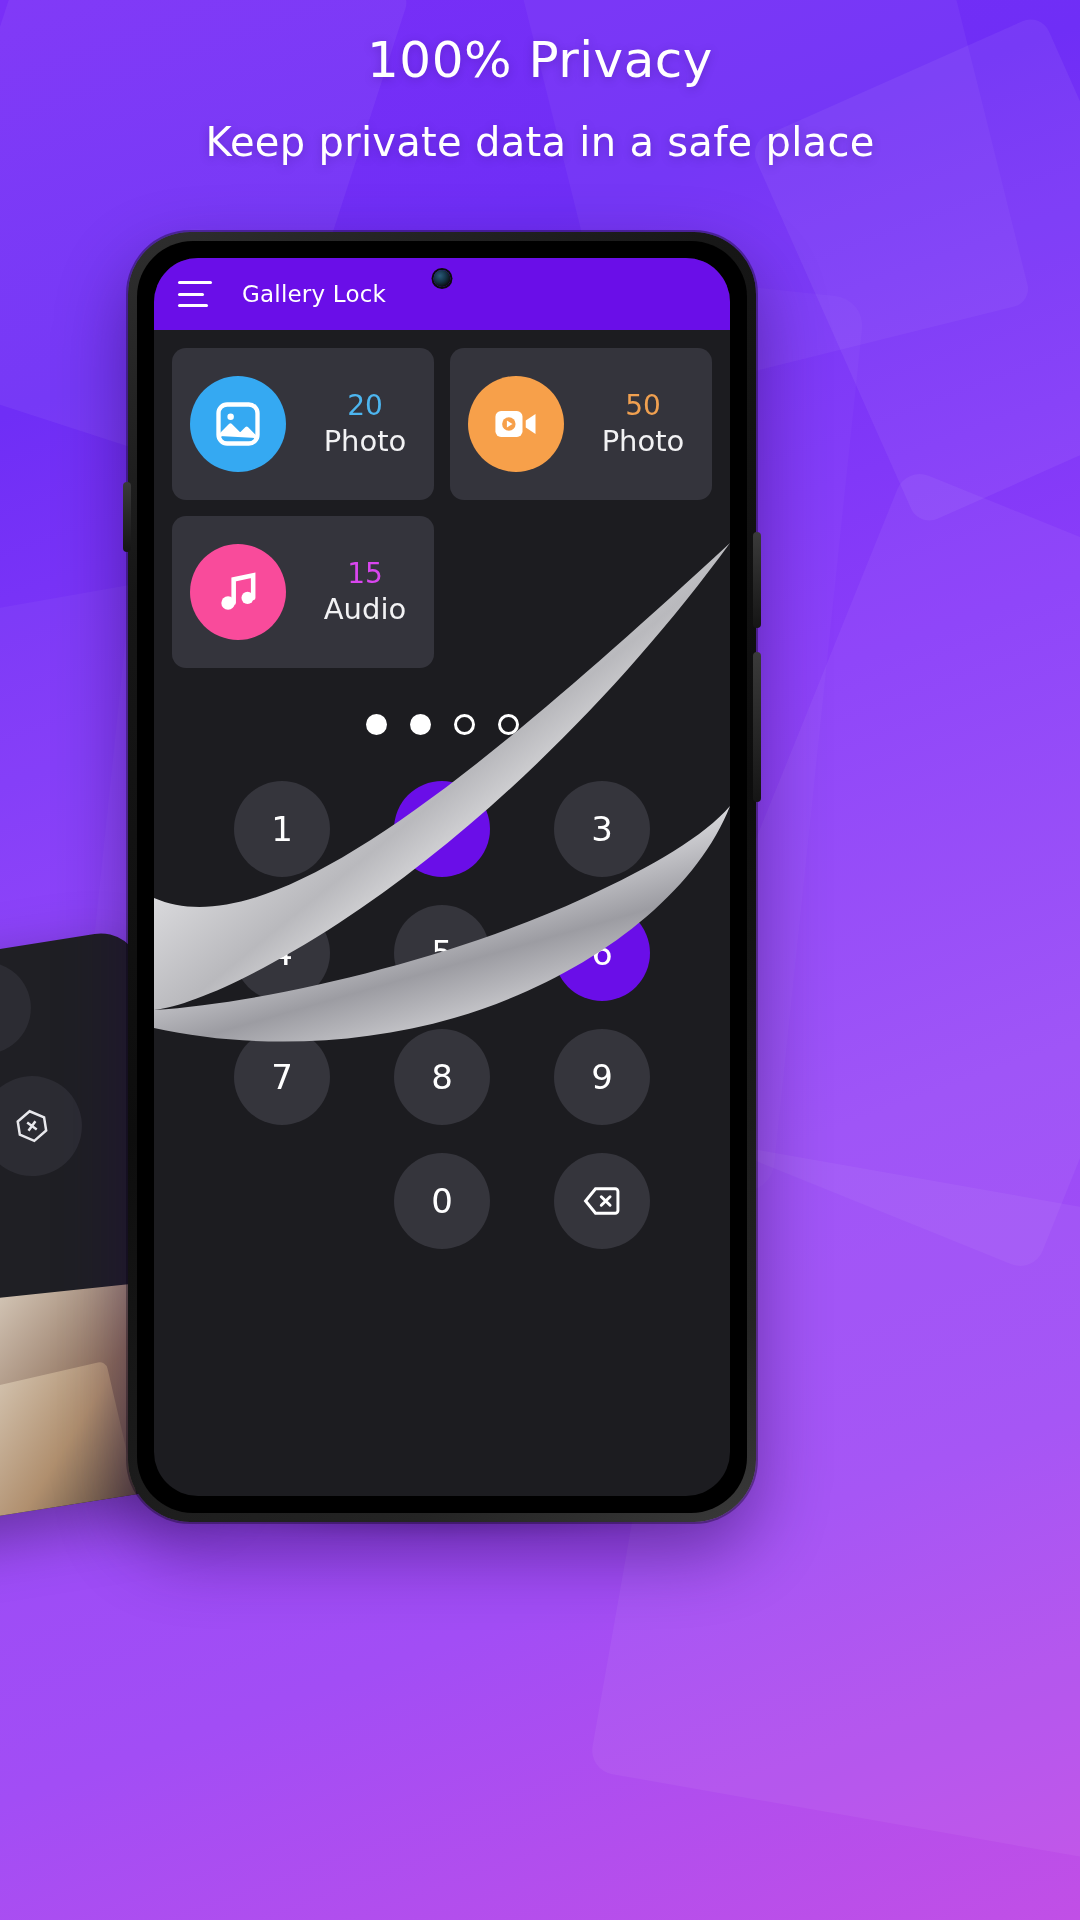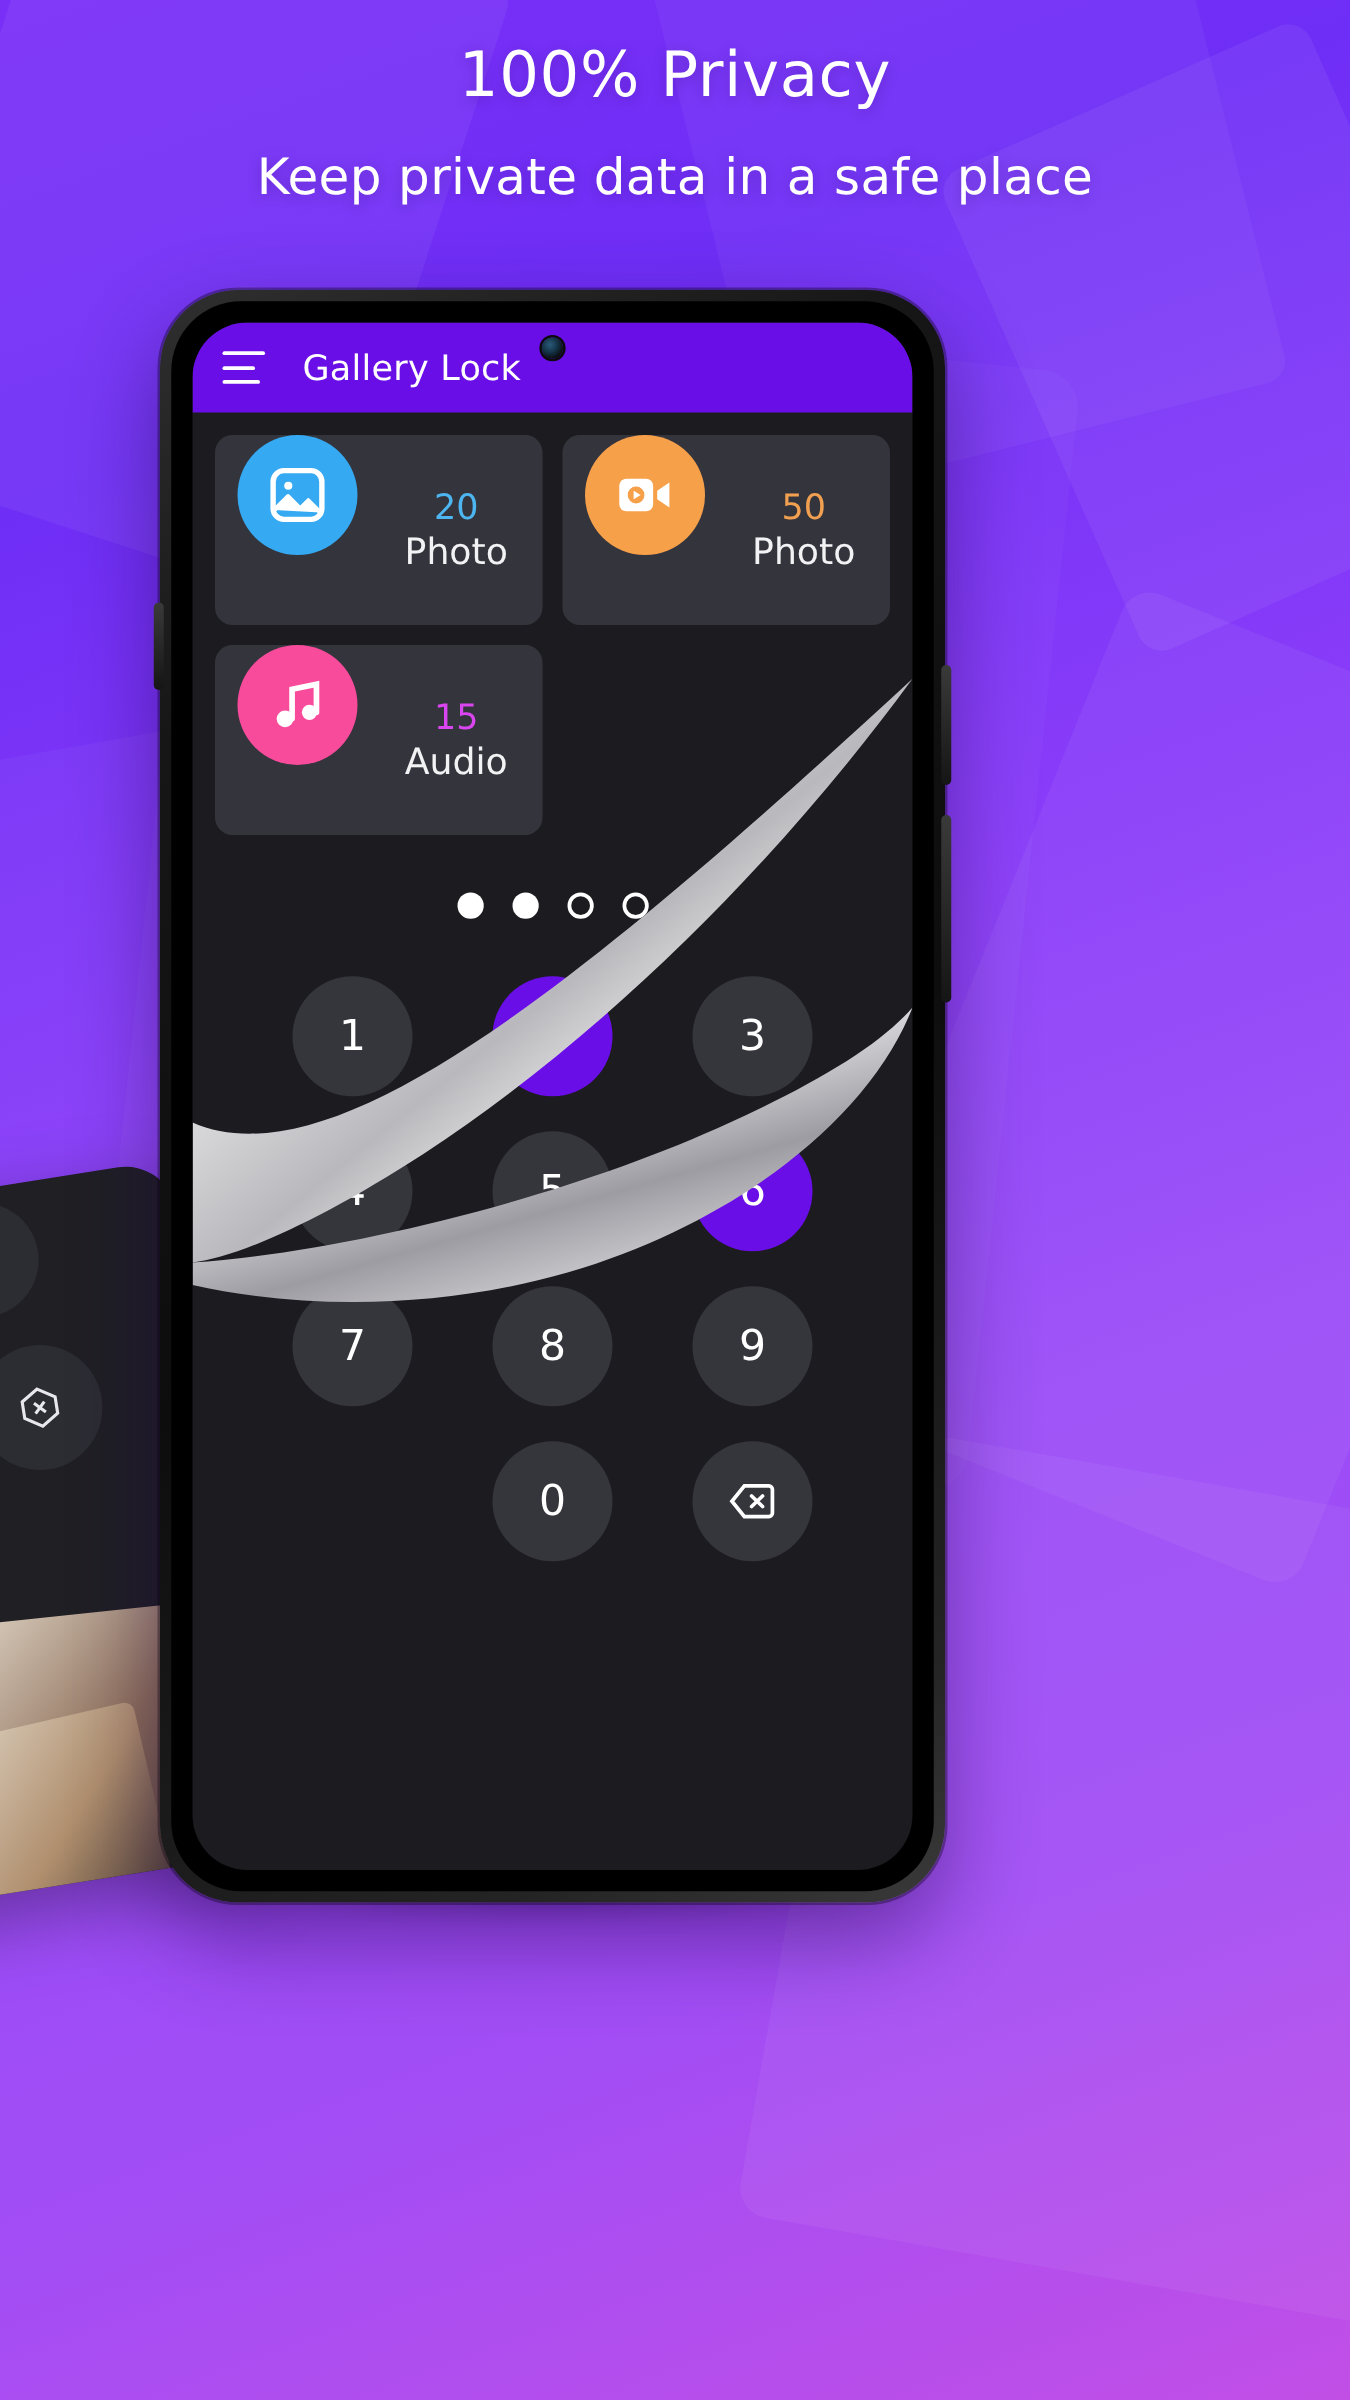--- a/index.html
+++ b/index.html
@@ -115,34 +115,34 @@
     display:flex; align-items:center;
     padding:0 0 0 24px;
     position:relative;
   }
   #hamburger { width:34px; height:26px; display:flex; flex-direction:column; justify-content:space-between; cursor:pointer;}
   #hamburger i { display:block; height:3px; background:#fff; border-radius:2px; }
   #hamburger i:nth-child(1){ width:34px; }
   #hamburger i:nth-child(2){ width:26px; }
   #hamburger i:nth-child(3){ width:30px; }
   #app-title {
-    margin-left:30px; color:#fff; font-size:28px; font-weight:400; letter-spacing:0.2px;
+    margin-left:30px; color:#fff; font-size:23px; font-weight:400; letter-spacing:0.2px;
   }
 
   
   #cat-grid {
     padding:18px 18px 0 18px;
     display:grid; grid-template-columns:1fr 1fr;
     gap:16px;
   }
   .card {
     background:#34343c;
     border-radius:14px;
     height:152px;
-    display:flex; gap:10px;
+    display:flex; align-items:center; gap:10px;
     padding-left:18px;
   }
   .card .ic {
     width:96px; height:96px; border-radius:50%;
     display:flex; align-items:center; justify-content:center;
     flex:0 0 auto;
   }
   .card .txt { display:flex; flex-direction:column; align-items:center; justify-content:center; flex:1; }
   .card .cnt { font-size:28px; font-weight:400; line-height:1.15; }
   .card .lbl { font-size:29px; color:#f2f2f4; font-weight:400; margin-top:2px; }

